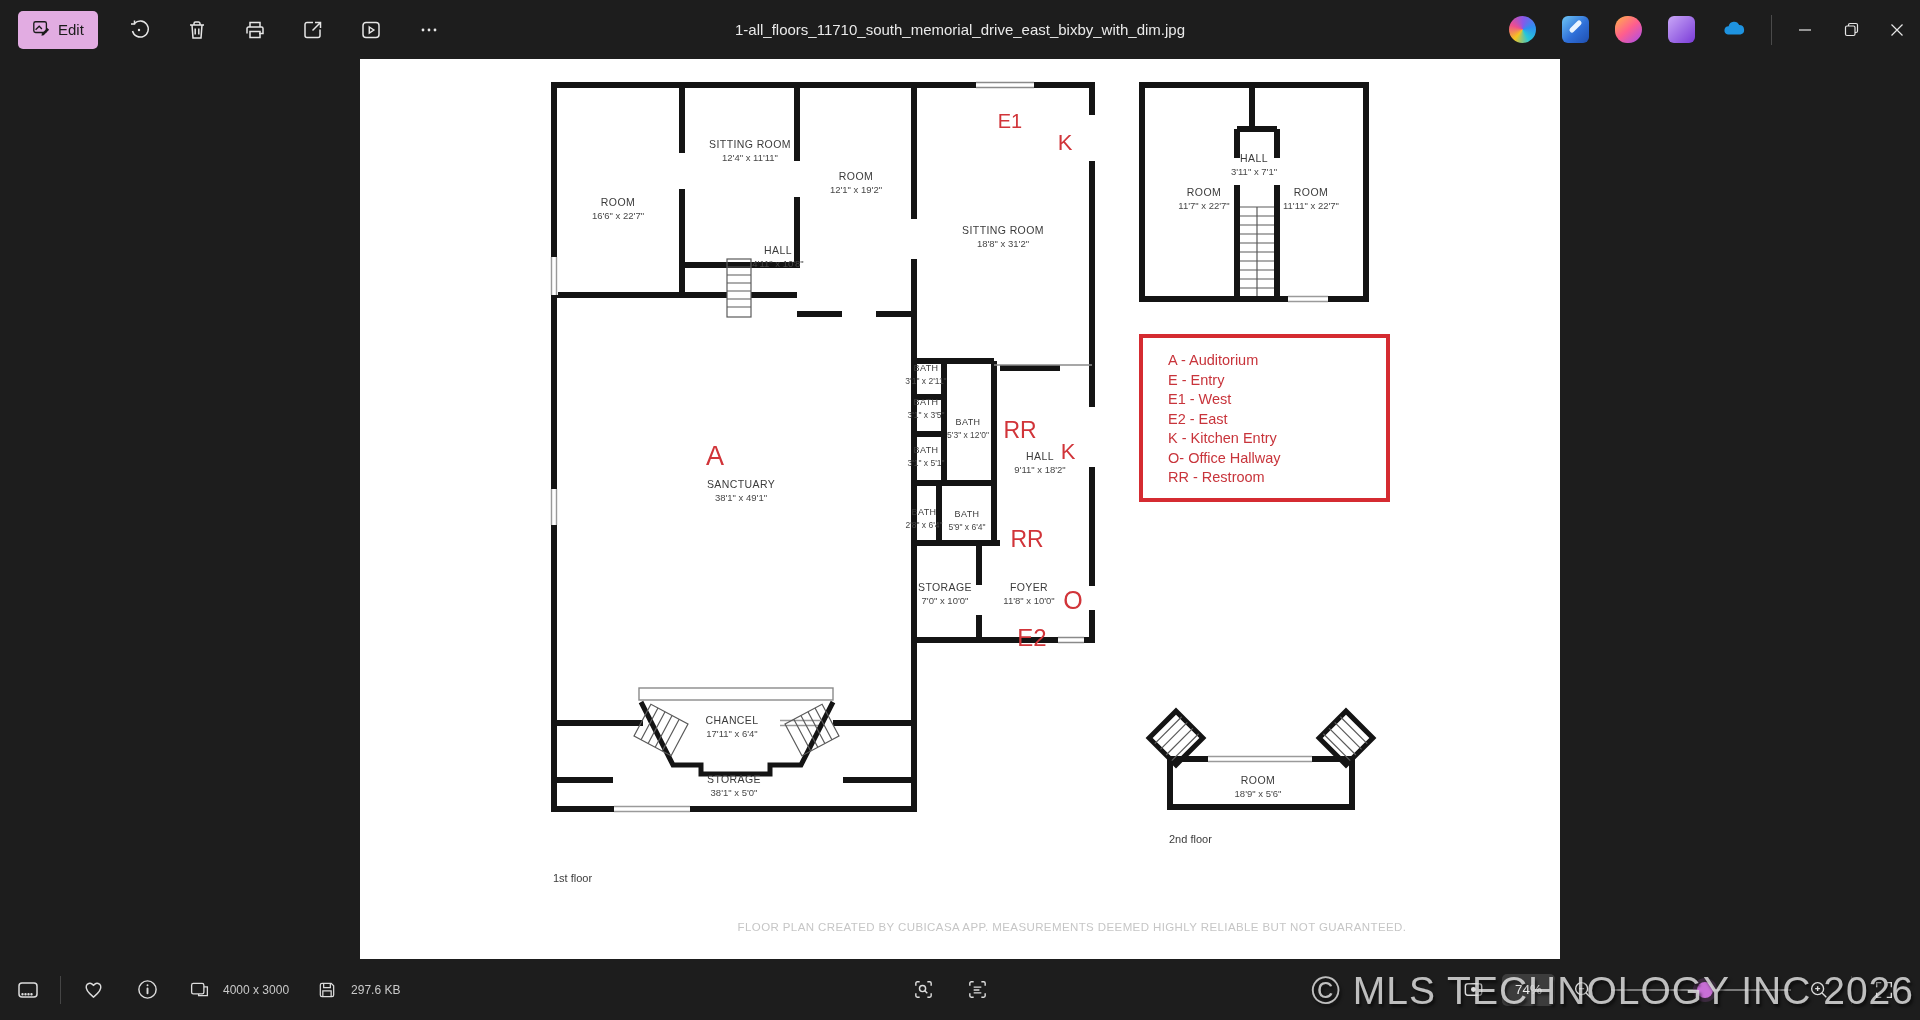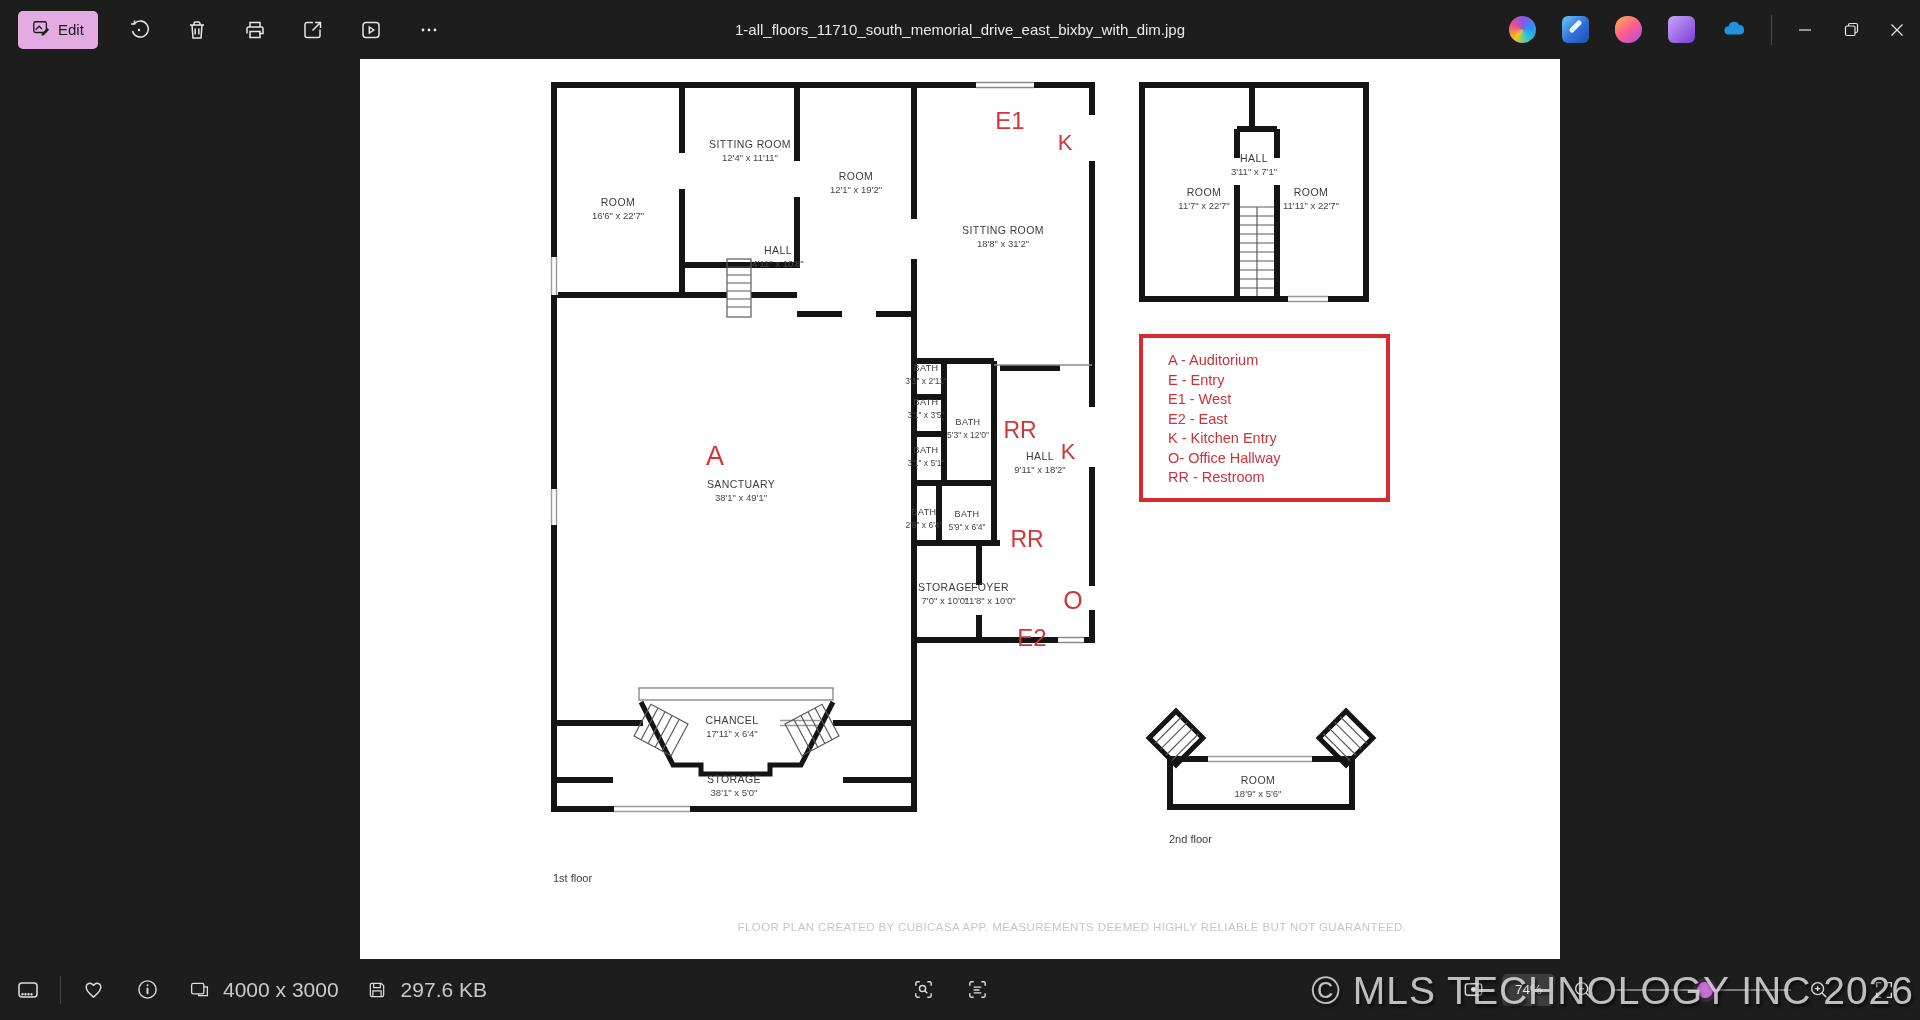--- a/index.html
+++ b/index.html
@@ -32,21 +32,21 @@
   .floorlab{position:absolute;font-size:11px;color:#3c3c3c;}
   .legendbox{position:absolute;left:779px;top:275px;width:251px;height:168px;border:4px solid #d52b31;box-sizing:border-box;
     padding:13px 0 0 25px;}
   .legendbox .li{font-size:14.5px;line-height:19.5px;color:#c8343b;font-weight:400;}
   .plan-footer{position:absolute;left:0;top:862px;width:1424px;text-align:center;font-size:11.5px;color:#c6c6c6;letter-spacing:.4px;}
   .statusbar{position:absolute;left:0;top:959px;width:1920px;height:61px;background:#1d1d1d;}
   .sb-left{position:absolute;left:0;top:0;height:61px;display:flex;align-items:center;color:#cfcfcf;}
   .sb-icon{width:36px;height:36px;display:flex;align-items:center;justify-content:center;color:#dcdcdc;background:none;border:none;padding:0;cursor:pointer;}
   .sb-icon svg{stroke:#dcdcdc;fill:none;stroke-width:1.5;}
   .sb-sep{width:1px;height:28px;background:#454545;margin:0 14px;}
-  .sb-text{font-size:21px;color:#c9c9c9;margin:12px 6px;}
+  .sb-text{font-size:12px;color:#c9c9c9;margin:12px 6px;}
   .sb-center{position:absolute;left:905px;top:0;height:61px;display:flex;align-items:center;gap:18px;}
   .sb-right{position:absolute;right:18px;top:0;height:61px;display:flex;align-items:center;gap:10px;}
   .zoom-pill{background:#3c3c3c;border:none;border-radius:5px;color:#f0f0f0;font-size:13.5px;height:32px;padding:0 13px;font-family:inherit;cursor:pointer;}
   .slider{position:relative;width:180px;height:32px;cursor:pointer;}
   .slider .track{position:absolute;left:0;right:0;top:15px;height:2px;background:#7a7a7a;}
   .slider .thumb{position:absolute;left:86px;top:8px;width:16px;height:16px;border-radius:50%;background:#c86fd6;box-shadow:0 0 0 4px rgba(120,70,130,.35);}
   .watermark{position:absolute;right:6px;top:969px;font-size:39px;font-weight:500;color:rgba(228,228,228,.82);
     text-shadow:2px 3px 3px rgba(0,0,0,.55);letter-spacing:1px;pointer-events:none;white-space:nowrap;}
 </style>
 </head>
@@ -263,21 +263,21 @@
         <div class="rdims">5'9" x 6'4"</div>
       </div>
     <div class="room" style="left:680px;top:404px">
         <div class="rname">HALL</div>
         <div class="rdims">9'11" x 18'2"</div>
       </div>
     <div class="room" style="left:585px;top:535px">
         <div class="rname">STORAGE</div>
         <div class="rdims">7'0" x 10'0"</div>
       </div>
-    <div class="room" style="left:630px;top:535px">
+    <div class="room" style="left:669px;top:535px">
         <div class="rname">FOYER</div>
         <div class="rdims">11'8" x 10'0"</div>
       </div>
     <div class="room" style="left:381px;top:432px">
         <div class="rname">SANCTUARY</div>
         <div class="rdims">38'1" x 49'1"</div>
       </div>
     <div class="room" style="left:372px;top:668px">
         <div class="rname">CHANCEL</div>
         <div class="rdims">17'11" x 6'4"</div>
@@ -299,21 +299,21 @@
     <div class="room" style="left:951px;top:140px">
         <div class="rname">ROOM</div>
         <div class="rdims">11'11" x 22'7"</div>
       </div>
     <div class="room" style="left:898px;top:728px">
         <div class="rname">ROOM</div>
         <div class="rdims">18'9" x 5'6"</div>
       </div>
 
     
-    <div class="marker" style="left:650px;top:62px;font-size:24px">E1</div>
+    <div class="marker" style="left:650px;top:62px;font-size:20px">E1</div>
     <div class="marker" style="left:705px;top:84px;font-size:22px">K</div>
     <div class="marker" style="left:355px;top:397px;font-size:27px">A</div>
     <div class="marker" style="left:660px;top:371px;font-size:23px">RR</div>
     <div class="marker" style="left:708px;top:393px;font-size:22px">K</div>
     <div class="marker" style="left:667px;top:480px;font-size:23px">RR</div>
     <div class="marker" style="left:713px;top:541px;font-size:25px">O</div>
     <div class="marker" style="left:672px;top:579px;font-size:24px">E2</div>
 
     
     <div class="legendbox">

